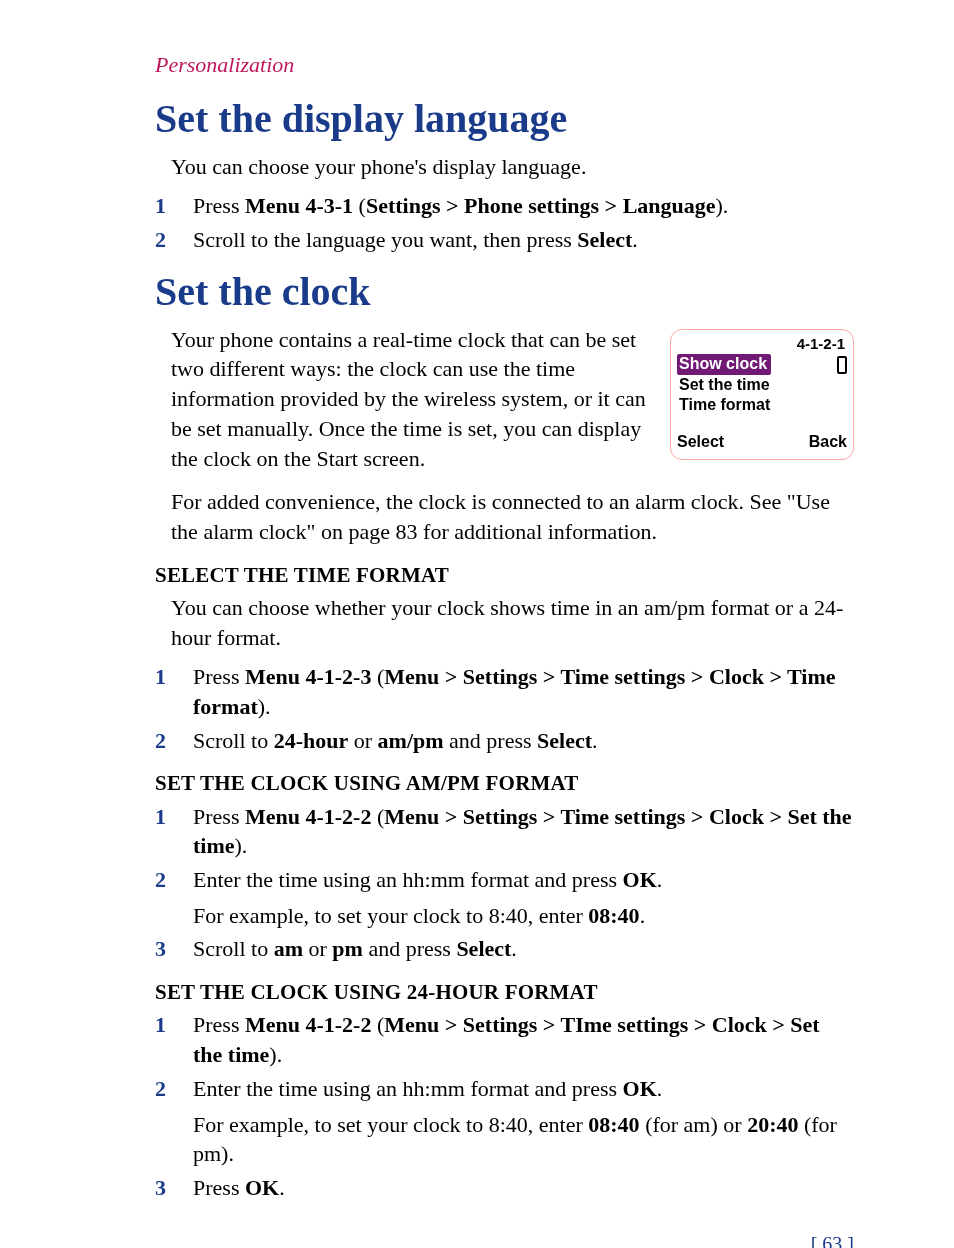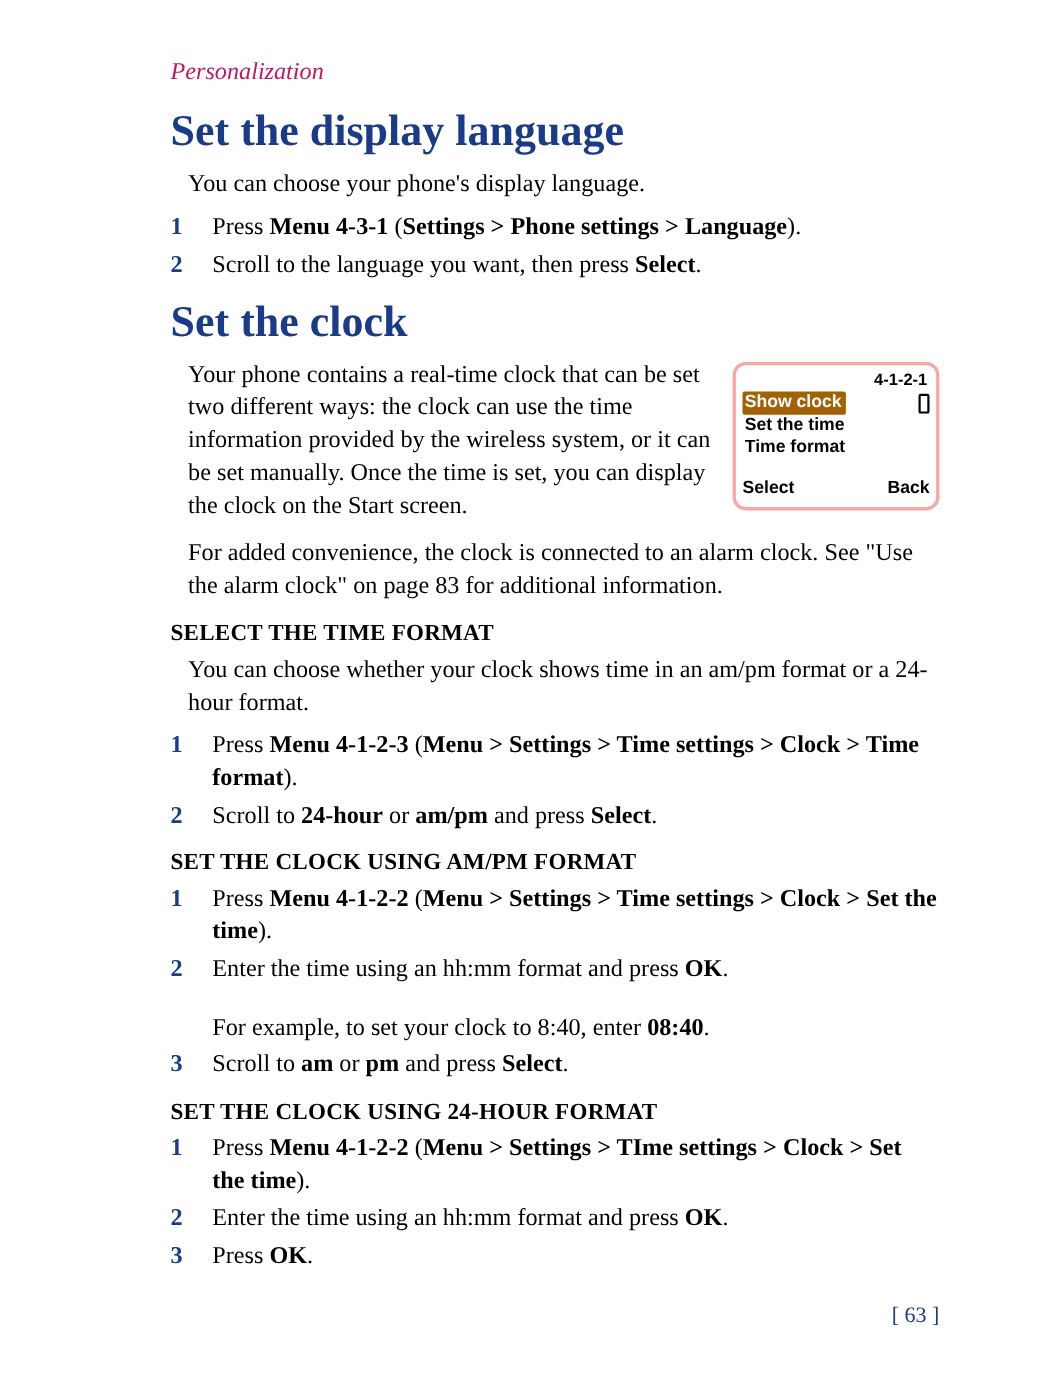--- a/index.html
+++ b/index.html
@@ -46,55 +46,55 @@
   ol li .num {
     color: #1a3a8a;
     font-weight: bold;
     width: 38px;
     flex-shrink: 0;
   }
   ol li .body {
     flex: 1;
   }
   .sub {
-    margin-top: 24px;
+    margin-top: 6px;
   }
   .bold { font-weight: bold; text-align: center; }
   .page-num {
     text-align: right;
     color: #1a3a8a;
     font-size: 20px;
     margin-top: 28px;
   }
 
   .float-wrap {
     float: right;
     margin: 4px 0 8px 14px;
   }
   .phone-screen {
-    border: 3px solid #fca5a5;
+    border: 1px solid #fca5a5;
     border-radius: 12px;
     width: 170px;
     font-family: Arial, Helvetica, sans-serif;
     font-weight: bold;
     font-size: 16px;
     padding: 4px 6px 6px 6px;
     background: #fff;
   }
   .phone-screen .menu-code {
     text-align: right;
     font-size: 15px;
     padding-right: 2px;
   }
   .phone-screen .row {
     padding: 0 2px;
     line-height: 1.25;
   }
   .phone-screen .row.hl {
-    background: #a16207;
+    background: #701a75;
     color: #fff;
     border-radius: 2px;
     display: inline-block;
     padding: 0 4px 1px 2px;
     margin-right: 4px;
   }
   .phone-screen .hl-line {
     display: flex;
     align-items: center;
   }
@@ -203,20 +203,23 @@
   <li>
     <span class="num">1</span>
     <span class="body">
       Press <span class="bold">Menu 4-1-2-2</span> (<span class="bold">Menu &gt; Settings &gt; TIme settings &gt; Clock &gt; Set the time</span>).
     </span>
   </li>
   <li>
     <span class="num">2</span>
     <span class="body">
       <span>Enter the time using an hh:mm format and press </span><span class="bold">OK</span>.
+      <div class="sub">
+        <span>For example, to set your clock to 8:40, enter </span><span class="bold">08:40</span><span> (for am) or </span><span class="bold">20:40</span><span> (for pm).</span>
+      </div>
     </span>
   </li>
   <li>
     <span class="num">3</span>
     <span class="body">
       <span>Press </span><span class="bold">OK</span>.
     </span>
   </li>
 </ol>
 

